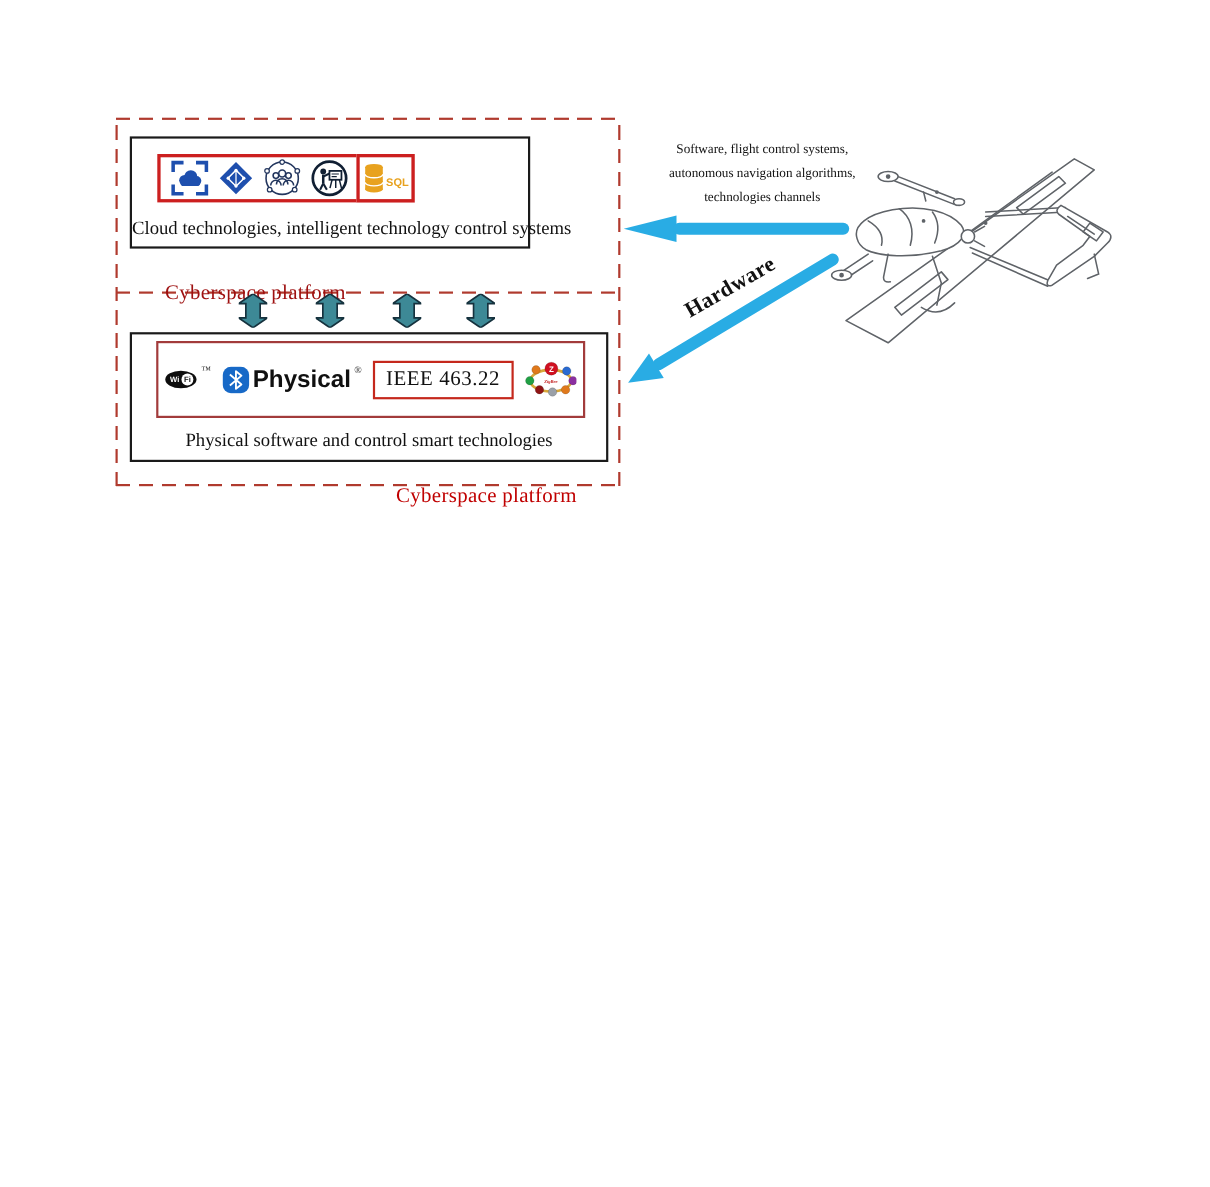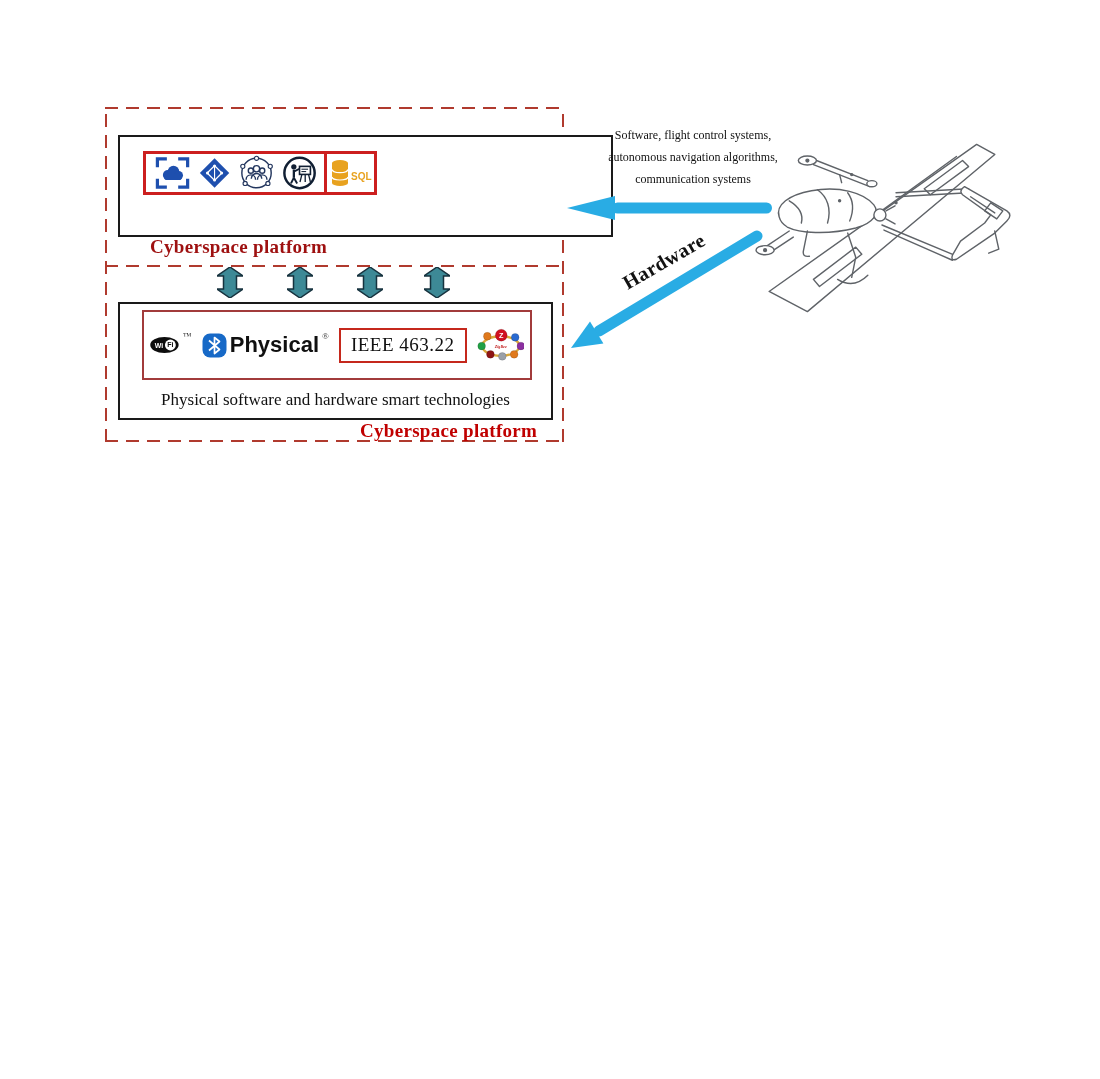--- a/index.html
+++ b/index.html
@@ -8,21 +8,21 @@
   .abs{position:absolute;}
   
   .dash{position:absolute;background:repeating-linear-gradient(90deg,#b03a2e 0 13px,transparent 13px 21px);}
   .dashv{position:absolute;background:repeating-linear-gradient(0deg,#b03a2e 0 13px,transparent 13px 21px);}
   .solidbox{position:absolute;border:2px solid #1a1a1a;background:#fff;box-sizing:border-box;}
   .icons-row{position:absolute;left:23px;top:14px;width:234px;height:44px;border:3px solid #cc1f1f;
              box-sizing:border-box;display:flex;align-items:center;gap:6px;padding-left:8px;background:#fff;}
   .sql-box{width:54px;height:44px;margin:-3px -3px -3px auto;border:3px solid #cc1f1f;box-sizing:border-box;
            display:flex;align-items:center;justify-content:center;background:#fff;}
   .caption{position:absolute;left:0;right:0;text-align:center;font-size:17px;white-space:nowrap;}
-  .plat-label{position:absolute;font-weight:bold;font-size:19px;letter-spacing:.3px;}
+  .plat-label{position:absolute;font-weight:normal;font-size:19px;letter-spacing:.3px;margin-top:20px;}
   .logos-row{position:absolute;left:22px;top:6px;width:390px;height:70px;border:2px solid #a23b3b;
              box-sizing:border-box;display:flex;align-items:center;gap:10px;padding:0 6px;background:#fff;}
   .bt-wrap{display:flex;align-items:flex-start;gap:3px;}
   .bt-word{font-family:"Liberation Sans","DejaVu Sans",sans-serif;font-weight:bold;font-size:22px;line-height:26px;color:#101010;}
   .sup{font-size:9px;line-height:9px;color:#333;}
   .ieee-box{border:2px solid #c5281c;background:#fff;padding:4px 10px 5px 10px;font-size:19px;white-space:nowrap;letter-spacing:.5px;}
   .note{position:absolute;left:560px;top:124px;width:266px;text-align:center;font-size:12px;line-height:22px;}
   .hardware{position:absolute;left:598px;top:250px;width:132px;text-align:center;font-weight:bold;font-size:20px;
             transform:rotate(-30deg);letter-spacing:.5px;}
 </style>
@@ -32,21 +32,21 @@
 <div id="canvas">
 
   <div class="abs" style="left:105px;top:107px;width:459px;height:335px;">
     <div class="dash" style="left:0;top:0;width:100%;height:2px;"></div>
     <div class="dash" style="left:0;top:158px;width:100%;height:2px;"></div>
     <div class="dash" style="left:0;bottom:0;width:100%;height:2px;"></div>
     <div class="dashv" style="left:0;top:0;width:2px;height:100%;"></div>
     <div class="dashv" style="right:0;top:0;width:2px;height:100%;"></div>
   </div>
 
-  <div class="solidbox" style="left:118px;top:135px;width:495px;height:102px;">
+  <div class="solidbox" style="left:118px;top:124px;width:364px;height:102px;">
     <div class="icons-row">
 
       <svg width="38" height="34" viewBox="0 0 38 36">
         <g stroke="#1e4fae" stroke-width="3.4" fill="none">
           <path d="M3,12 V3 H13"></path>
             <path d="M25,3 H35 V12"></path>
             <path d="M35,24 V33 H25"></path>
             <path d="M13,33 H3 V24"></path>
         </g>
         <g fill="#1e4fae">
@@ -113,20 +113,21 @@
               <ellipse cx="11" cy="25" rx="8" ry="3"></ellipse>
           </g>
           <g stroke="#fff" stroke-width="1.2" fill="none">
             <path d="M3,11.6 a8,3 0 0 0 16,0"></path>
               <path d="M3,19 a8,3 0 0 0 16,0"></path>
           </g>
           <text x="22" y="22" font-family="Liberation Sans, sans-serif" font-weight="bold" font-size="10" fill="#e8a21f">SQL</text>
         </svg>
       </div>
     </div>
+    <div class="caption" style="bottom:6px;">Cloud technologies, intelligent technology control systems</div>
   </div>
 
   <div class="plat-label" style="left:150px;top:236px;color:#9e1010;">Cyberspace platform</div>
 
   <svg class="abs" style="left:217px;top:267px;" width="26" height="31" viewBox="0 0 26 31">
     <polygon points="13,0 26,9 19.5,9 19.5,22 26,22 13,31 0,22 6.5,22 6.5,9 0,9" fill="#3d8996" stroke="#16323e" stroke-width="1.5"></polygon>
     </svg>
   <svg class="abs" style="left:287px;top:267px;" width="26" height="31" viewBox="0 0 26 31">
     <polygon points="13,0 26,9 19.5,9 19.5,22 26,22 13,31 0,22 6.5,22 6.5,9 0,9" fill="#3d8996" stroke="#16323e" stroke-width="1.5"></polygon>
     </svg>
@@ -168,29 +169,29 @@
           <circle cx="72" cy="49" r="7.5" fill="#e0791c"></circle>
           <circle cx="49" cy="53" r="7.5" fill="#9aa0a8"></circle>
           <circle cx="26" cy="49" r="7.5" fill="#8e1414"></circle>
           <circle cx="9" cy="33" r="7.5" fill="#21a044"></circle>
           <circle cx="47" cy="12" r="11.5" fill="#d01020"></circle>
         </g>
         <text x="47" y="17" text-anchor="middle" font-family="Liberation Sans, sans-serif" font-weight="bold" font-size="14" fill="#fff">Z</text>
         <text x="46" y="36.5" text-anchor="middle" font-style="italic" font-weight="bold" font-size="8" fill="#c01818">ZigBee</text>
       </svg>
     </div>
-    <div class="caption" style="bottom:8px;">Physical software and hardware smart technologies</div>
+    <div class="caption" style="bottom:8px;">Physical software and control smart technologies</div>
   </div>
 
   <div class="plat-label" style="left:360px;top:420px;color:#c00000;">Cyberspace platform</div>
 
   <div class="note">
     <div>Software, flight control systems,</div>
     <div>autonomous navigation algorithms,</div>
-    <div>communication systems</div>
+    <div>technologies channels</div>
   </div>
 
   <svg class="abs" style="left:565px;top:194px;" width="212" height="28" viewBox="0 0 212 28">
     <polygon points="2,14 50,2 50,26" fill="#29ace4"></polygon>
     <rect x="47" y="8.5" width="160" height="11" rx="5.5" fill="#29ace4"></rect>
   </svg>
 
   <svg class="abs" style="left:565px;top:228px;" width="200" height="132" viewBox="0 0 200 132">
     <line x1="192" y1="8" x2="34" y2="103" stroke="#29ace4" stroke-width="11" stroke-linecap="round"></line>
     <polygon points="6,120 25,93.4 38.4,115.6" fill="#29ace4"></polygon>

